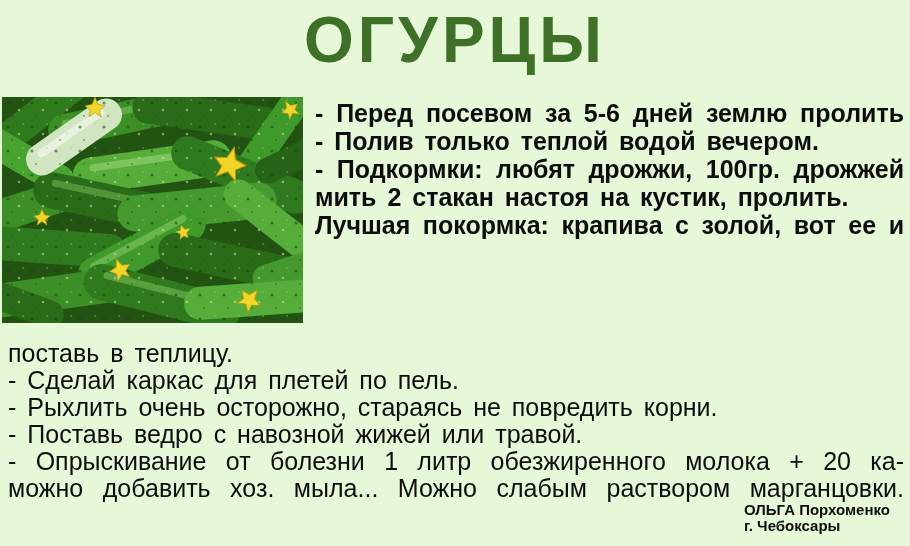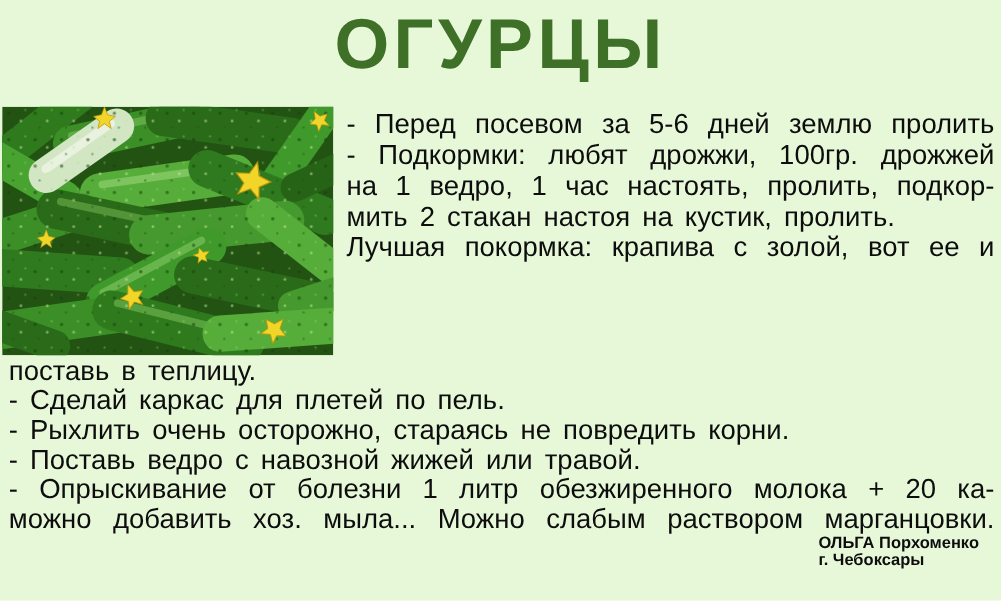--- a/index.html
+++ b/index.html
@@ -33,29 +33,30 @@
     display:block;
   }
   .rightcol{
     flex:1;
     margin-left:12px;
     margin-top:2px;
     font-size:25px;
     line-height:28px;
     word-spacing:4px;
     white-space:nowrap;
+    font-weight:bold;
   }
   .rightcol .line{white-space:nowrap;}
   .rightcol .line.j, .bottom .line.j{
     white-space:normal;
     text-align:justify;
     text-align-last:justify;
   }
   .bottom{
-    margin-top:1px;
+    margin-top:17px;
     padding:0 6px 0 8px;
     font-size:25px;
     line-height:27px;
     word-spacing:4px;
   }
   .credit{
     width:max-content;
     margin-left:auto;
     margin-right:20px;
     font-weight:bold;
@@ -165,22 +166,22 @@
         <path transform="translate(118 172) scale(1.2) rotate(-20)" d="M0,-9 L2.5,-2.5 L9,-1 L4,3 L5.5,9 L0,5 L-5.5,9 L-4,3 L-9,-1 L-2.5,-2.5 Z"></path>
         <path transform="translate(248 202) scale(1.3) rotate(40)" d="M0,-9 L2.5,-2.5 L9,-1 L4,3 L5.5,9 L0,5 L-5.5,9 L-4,3 L-9,-1 L-2.5,-2.5 Z"></path>
         <path transform="translate(40 120) scale(0.9)" d="M0,-9 L2.5,-2.5 L9,-1 L4,3 L5.5,9 L0,5 L-5.5,9 L-4,3 L-9,-1 L-2.5,-2.5 Z"></path>
         <path transform="translate(182 135) scale(0.8) rotate(60)" d="M0,-9 L2.5,-2.5 L9,-1 L4,3 L5.5,9 L0,5 L-5.5,9 L-4,3 L-9,-1 L-2.5,-2.5 Z"></path>
         <path transform="translate(288 12) scale(1.0) rotate(-30)" d="M0,-9 L2.5,-2.5 L9,-1 L4,3 L5.5,9 L0,5 L-5.5,9 L-4,3 L-9,-1 L-2.5,-2.5 Z"></path>
       </g>
     </svg>
 
     <div class="rightcol">
       <div class="line j">- Перед посевом за 5-6 дней землю пролить</div>
+      <div class="line">- Полив только теплой водой вечером.</div>
       <div class="line j">- Подкормки: любят дрожжи, 100гр. дрожжей</div>
-      <div class="line j">на 1 ведро, 1 час настоять, пролить, подкор-</div>
       <div class="line">мить 2 стакан настоя на кустик, пролить.</div>
       <div class="line j">Лучшая покормка: крапива с золой, вот ее и</div>
     </div>
   </div>
 
   <div class="bottom">
     <div class="line">поставь в теплицу.</div>
     <div class="line">- Сделай каркас для плетей по пель.</div>
     <div class="line">- Рыхлить очень осторожно, стараясь не повредить корни.</div>
     <div class="line">- Поставь ведро с навозной жижей или травой.</div>

